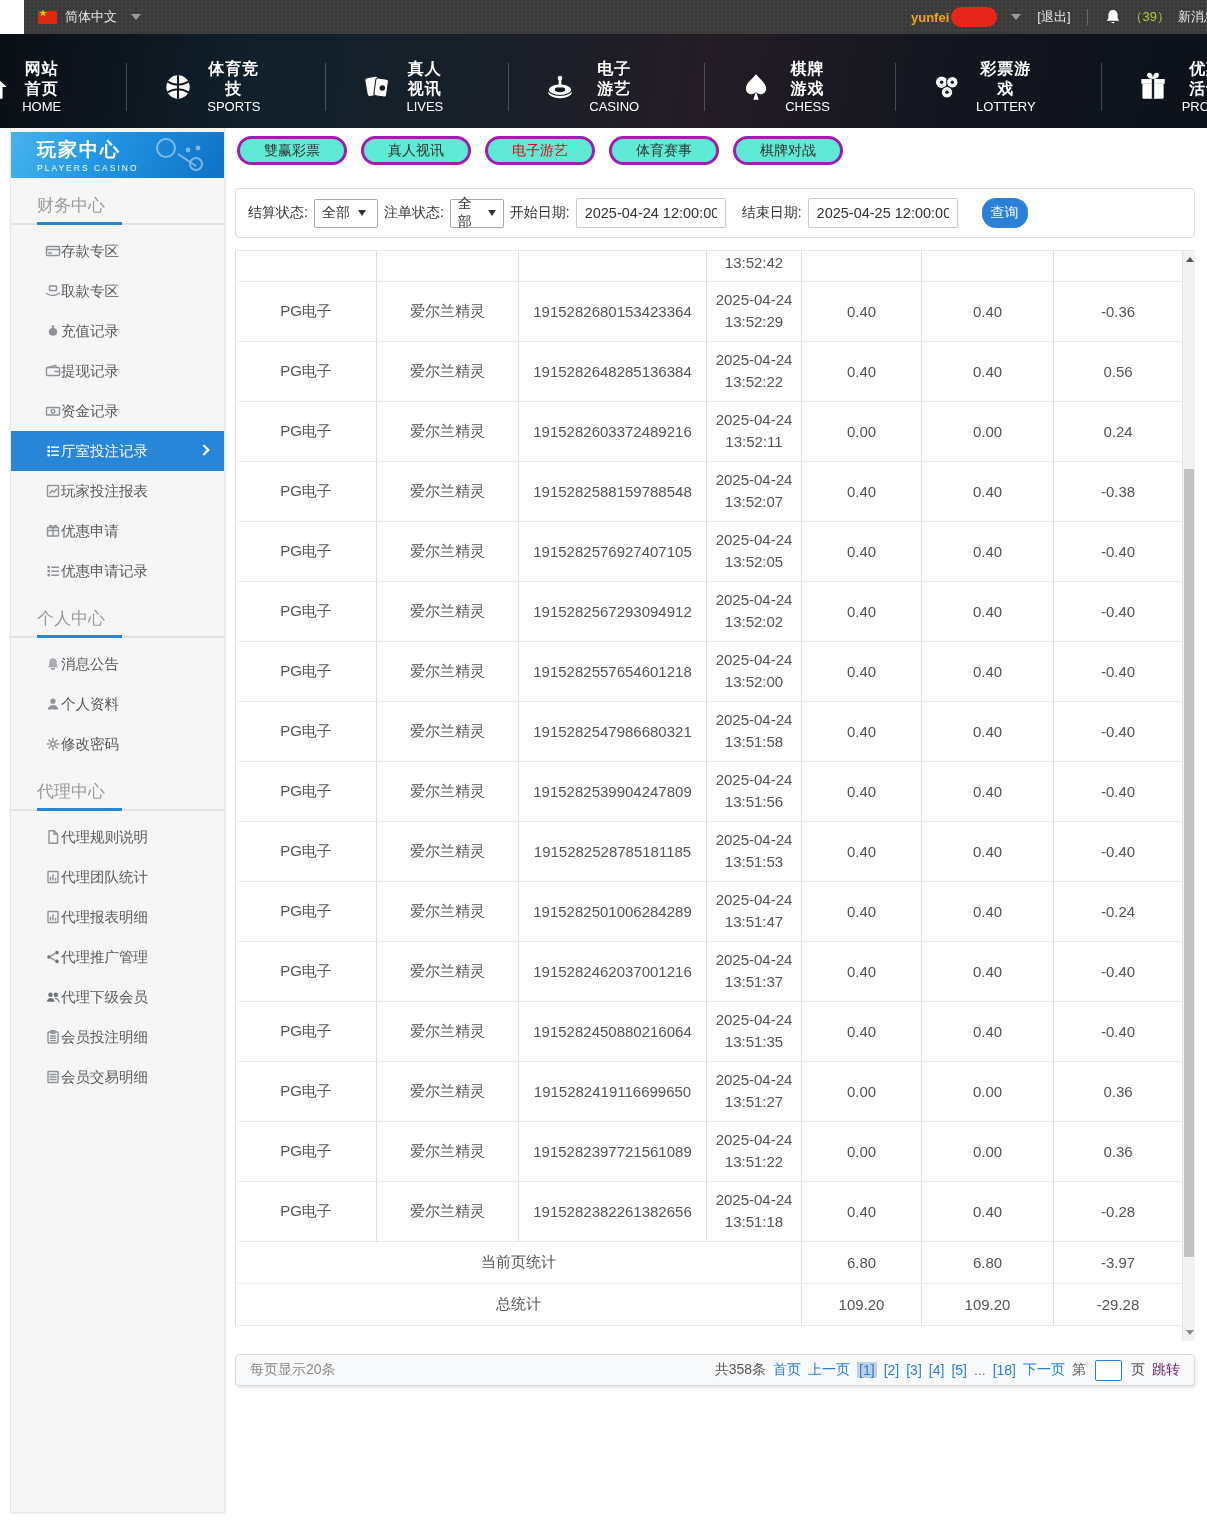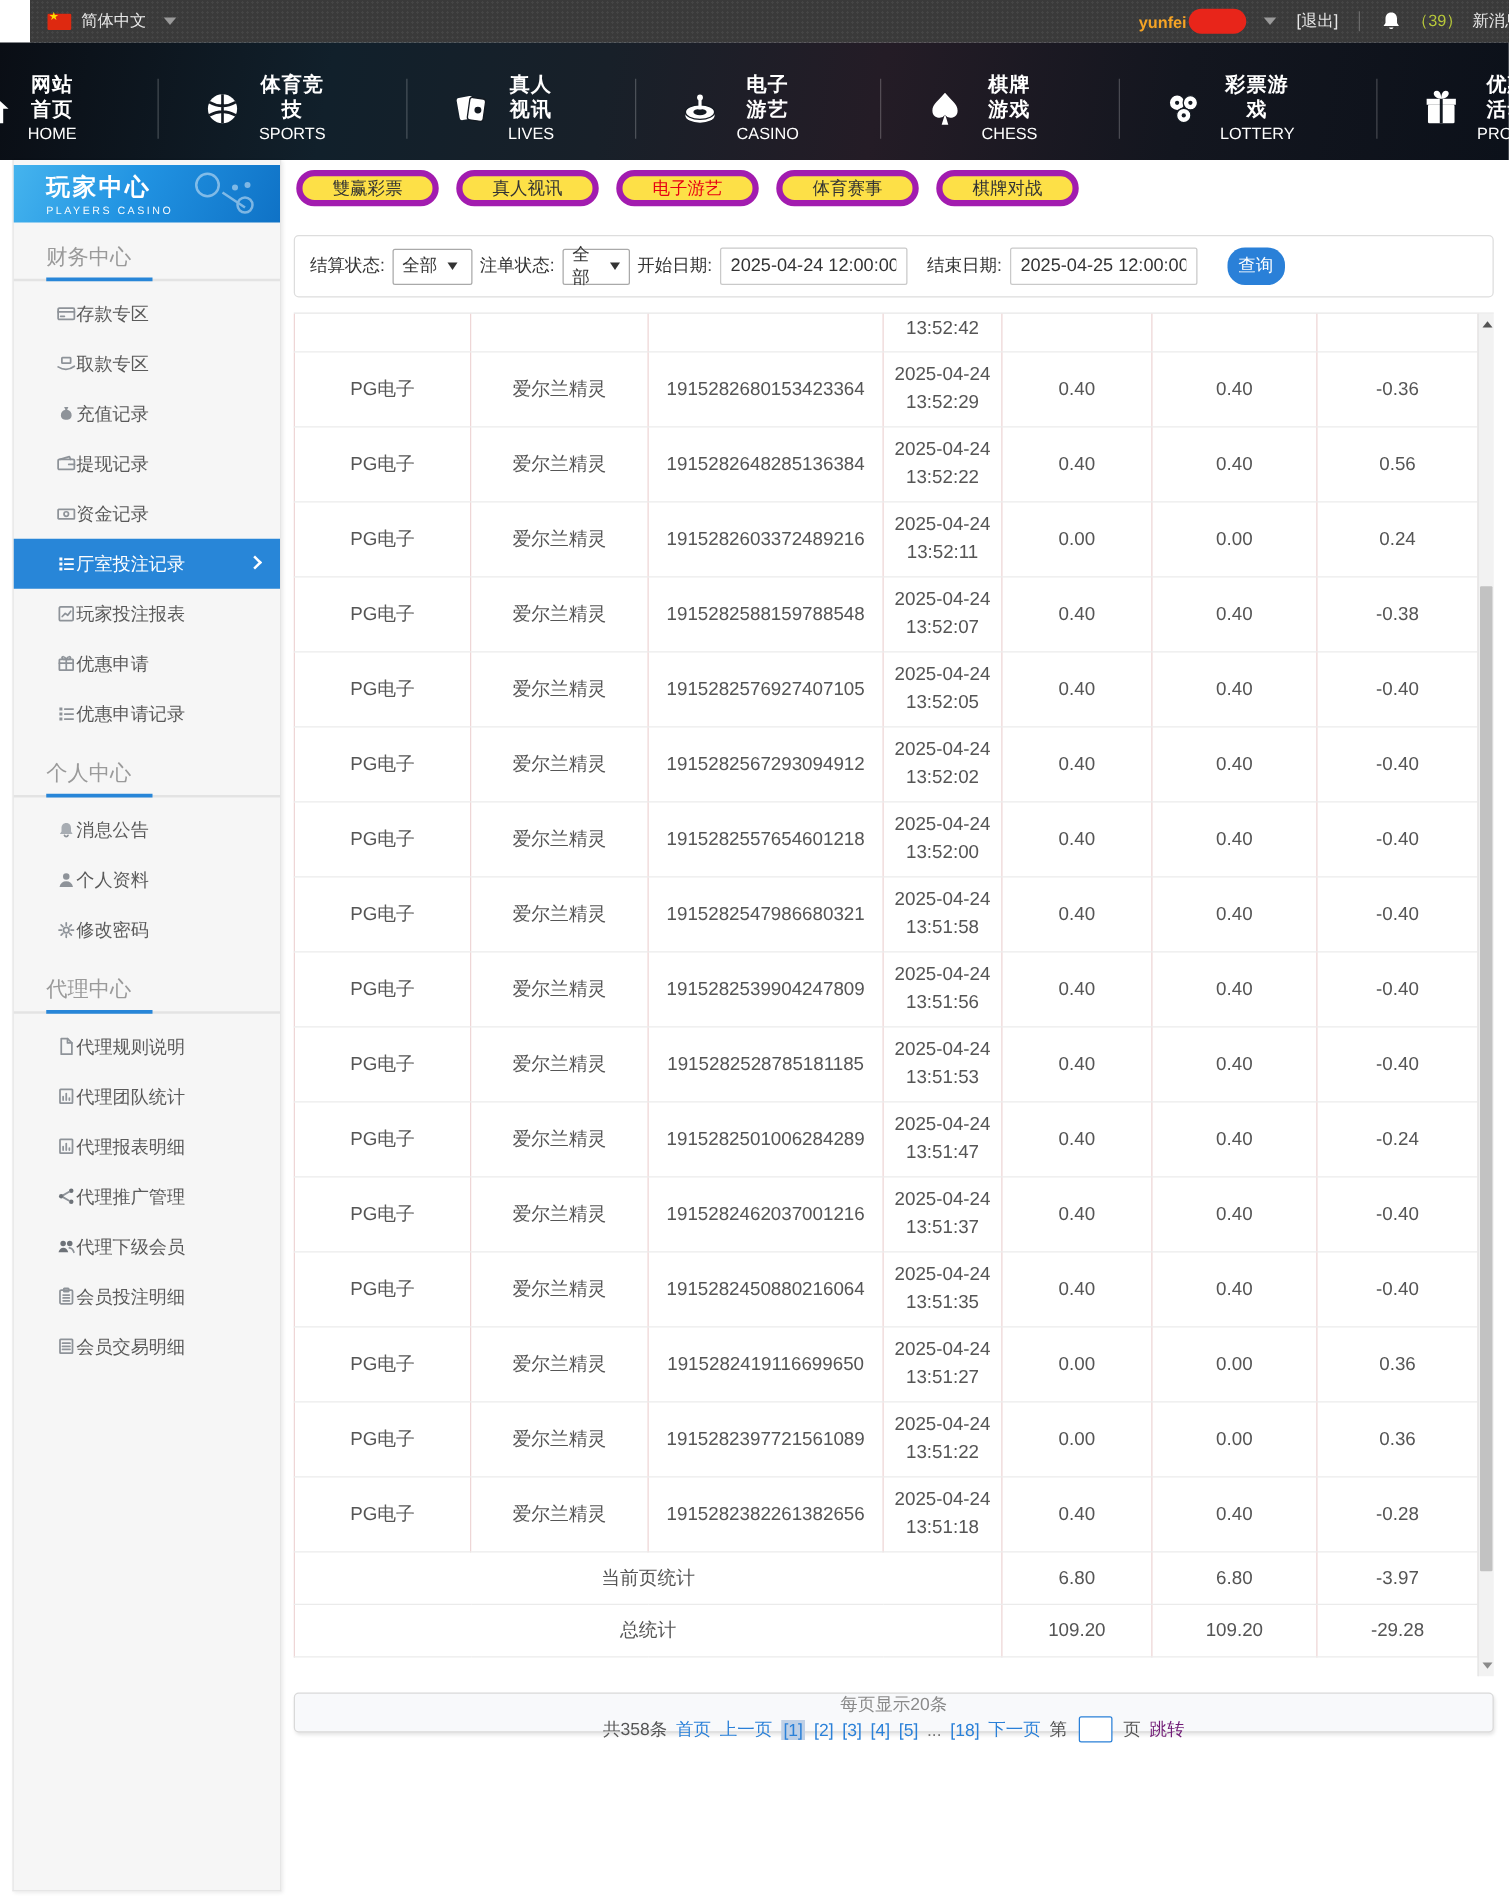--- a/index.html
+++ b/index.html
@@ -45,21 +45,21 @@
   .sb-rule { height:2px; background:#e3e3e3; position:relative; margin:0 0 6px 0; }
   .sb-rule::before { content:""; position:absolute; left:26px; top:-1px; width:85px; height:3px; background:#2886d8; }
   .s-item { display:flex; align-items:center; height:40px; padding-left:34px; color:#5a5a5a; font-size:14.5px; cursor:pointer; position:relative; }
   .s-item svg { flex:0 0 auto; }
   .s-item.active { background:#2886d8; color:#fff; }
   .s-item .chev { position:absolute; right:16px; top:15px; width:8px; height:8px; border-top:2px solid #fff; border-right:2px solid #fff; transform:rotate(45deg); }
 
   
   .content { position:absolute; left:235px; top:128px; width:960px; }
   .tabs-strip { height:45px; background:#fff; display:flex; align-items:center; gap:14px; padding-left:2px; }
-  .pill { height:29px; min-width:110px; padding:0 24px; border:5px solid #a21caf; border-radius:15px; background:#fde047;
+  .pill { height:29px; min-width:110px; padding:0 24px; border:3px solid #a21caf; border-radius:15px; background:#5eead4;
     display:flex; align-items:center; justify-content:center; font-size:14px; color:#333; cursor:pointer; }
   .pill.active { color:#e60012; }
 
   .filter-panel { position:absolute; top:60px; left:0; width:960px; height:50px; border:1px solid #ddd; border-radius:4px; background:#fff;
     display:flex; align-items:center; padding:0 12px; font-size:14px; color:#333; gap:6px; }
   .fake-select { height:29px; border:1px solid #a9a9a9; border-radius:2px; background:#fff; display:inline-flex; align-items:center; gap:8px; padding:0 7px; cursor:pointer; }
   .fake-select .sel-caret { width:0; height:0; border-left:4.5px solid transparent; border-right:4.5px solid transparent; border-top:6px solid #333; }
   .date-input { height:30px; width:150px; border:1px solid #c9c9c9; border-radius:2px; font-size:14.5px; color:#333; padding:0 8px; font-family:inherit; }
   .query-btn { height:30px; width:46px; margin-left:18px; background:#2a80d8; border:none; border-radius:14px; color:#fff; font-size:14px; cursor:pointer; font-family:inherit; }
 
@@ -78,21 +78,21 @@
   
   .vscroll { position:absolute; right:0; top:0; width:13px; height:1090px; background:#f2f2f2; border-left:1px solid #e4e4e4; }
   .vs-up, .vs-down { position:absolute; left:0; width:13px; height:15px; display:flex; align-items:center; justify-content:center; }
   .vs-up { top:1px; } .vs-down { bottom:1px; }
   .tri-up { width:0; height:0; border-left:4px solid transparent; border-right:4px solid transparent; border-bottom:5px solid #555; }
   .tri-down { width:0; height:0; border-left:4px solid transparent; border-right:4px solid transparent; border-top:5px solid #8a8a8a; }
   .vs-thumb { position:absolute; left:1px; top:218px; width:10px; height:788px; background:#c2c2c2; border-radius:1px; }
 
   
   .pagination { position:absolute; top:1226px; left:0; width:960px; height:32px; background:#f8f9fb; border:1px solid #d9d9d9; border-radius:4px;
-    box-shadow:1px 2px 3px rgba(0,0,0,.10); display:flex; align-items:center; justify-content:space-between; padding:0 14px; font-size:14px;flex-direction:column; }
+    box-shadow:1px 2px 3px rgba(0,0,0,.10); display:flex; align-items:center; justify-content:space-between; padding:0 14px; font-size:14px; }
   .per-page { color:#8a8a8a; }
   .pag-right { display:flex; align-items:center; gap:7px; color:#555; }
   .plink { color:#2a80d8; cursor:pointer; }
   .plink.current { background:#bfd0e6; padding:0 2px; }
   .plink.dots { color:#777; cursor:default; }
   .jump-input { width:27px; height:21px; border:1.5px solid #2a80d8; border-radius:2px; margin:0 2px; font-family:inherit; }
   .jump-link { color:#701a75; cursor:pointer; }
 
   svg.gic { stroke:#8e9399; fill:none; stroke-width:1.4; stroke-linecap:round; stroke-linejoin:round; }
   .s-item.active svg.gic { stroke:#fff; }

